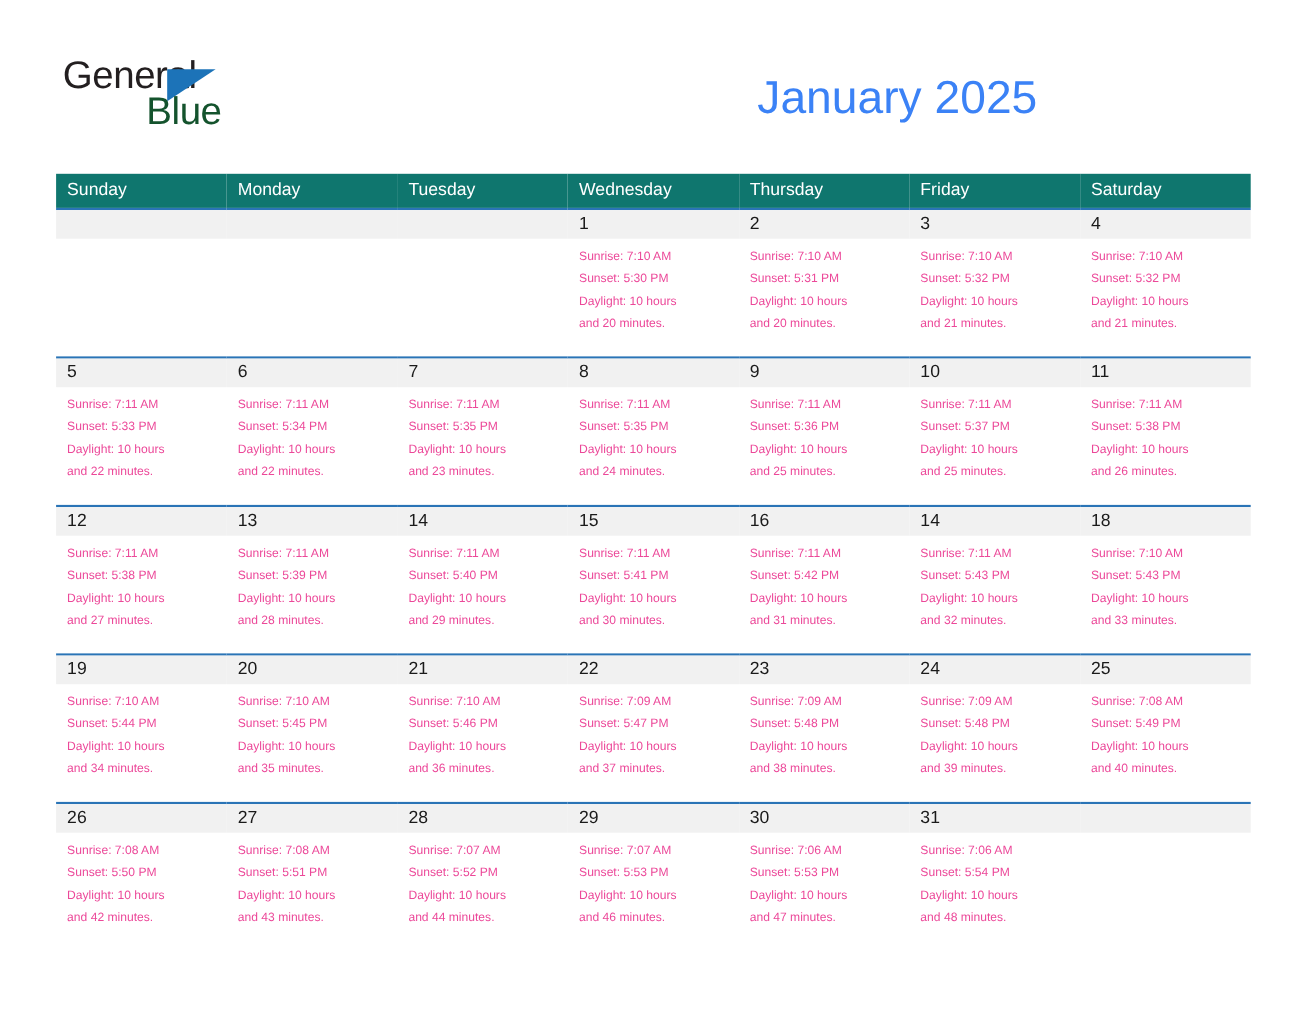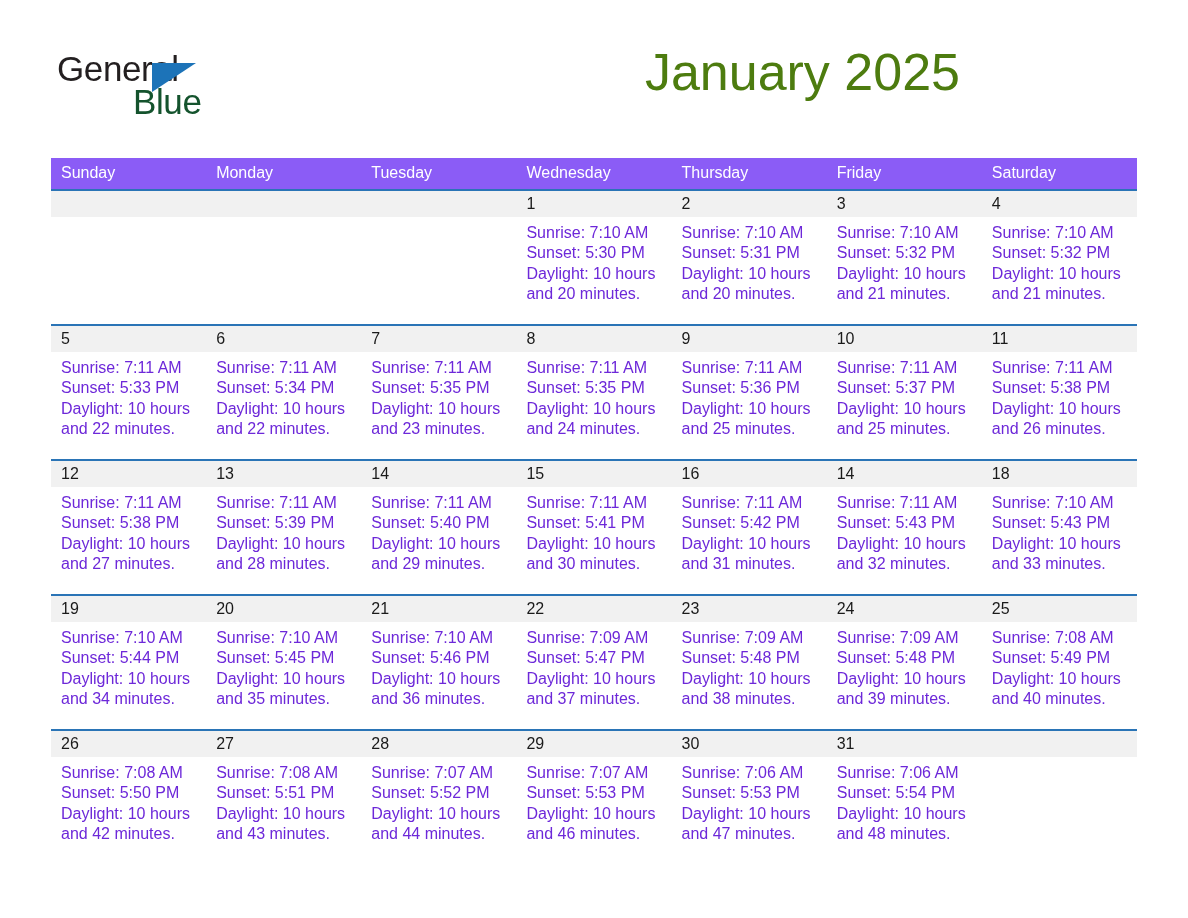--- a/index.html
+++ b/index.html
@@ -66,25 +66,25 @@
     white-space: nowrap;
   }
 
   .title-block {
     position: absolute;
     right: 56px;
     top: 48px;
     text-align: right;
   }
   .cal-title {
-    font-size: 52px;
+    font-size: 42px;
     line-height: 48px;
     font-weight: normal;
-    color: #4d7c0f;
-    margin: 0;
+    color: #3b82f6;
+    margin: 17px;
     white-space: nowrap;
   }
   .cal-subtitle {
     font-size: 24px;
     line-height: 30px;
     color: #000;
     margin: 10px 0 0 0;
     white-space: nowrap;
   }
 
@@ -93,21 +93,21 @@
     position: absolute;
     left: 51px;
     top: 158px;
     width: 1086px;
     border-collapse: collapse;
     table-layout: fixed;
   }
   .calendar col { width: 155.14px; }
 
   .calendar thead th {
-    background: #8b5cf6;
+    background: #0f766e;
     color: #ffffff;
     font-size: 16px;
     font-weight: normal;
     text-align: left;
     padding: 6px 0 7px 10px;
     height: 18px;
     vertical-align: middle;
     border: none;
   }
 
@@ -131,23 +131,23 @@
     box-sizing: border-box;
     font-size: 16px;
     line-height: 22px;
     color: #1a1a1a;
   }
   .daynum-bar.blank {
     color: transparent;
   }
   .dayinfo {
     padding: 6px 8px 0 10px;
-    font-size: 16px;
+    font-size: 11px;
     line-height: 20.3px;
-    color: #6d28d9;
+    color: #ec4899;
   }
   .dayinfo div { white-space: nowrap; }
 </style>
 </head>
 <body>
 
 <div class="page">
 
   <div class="header">
 

